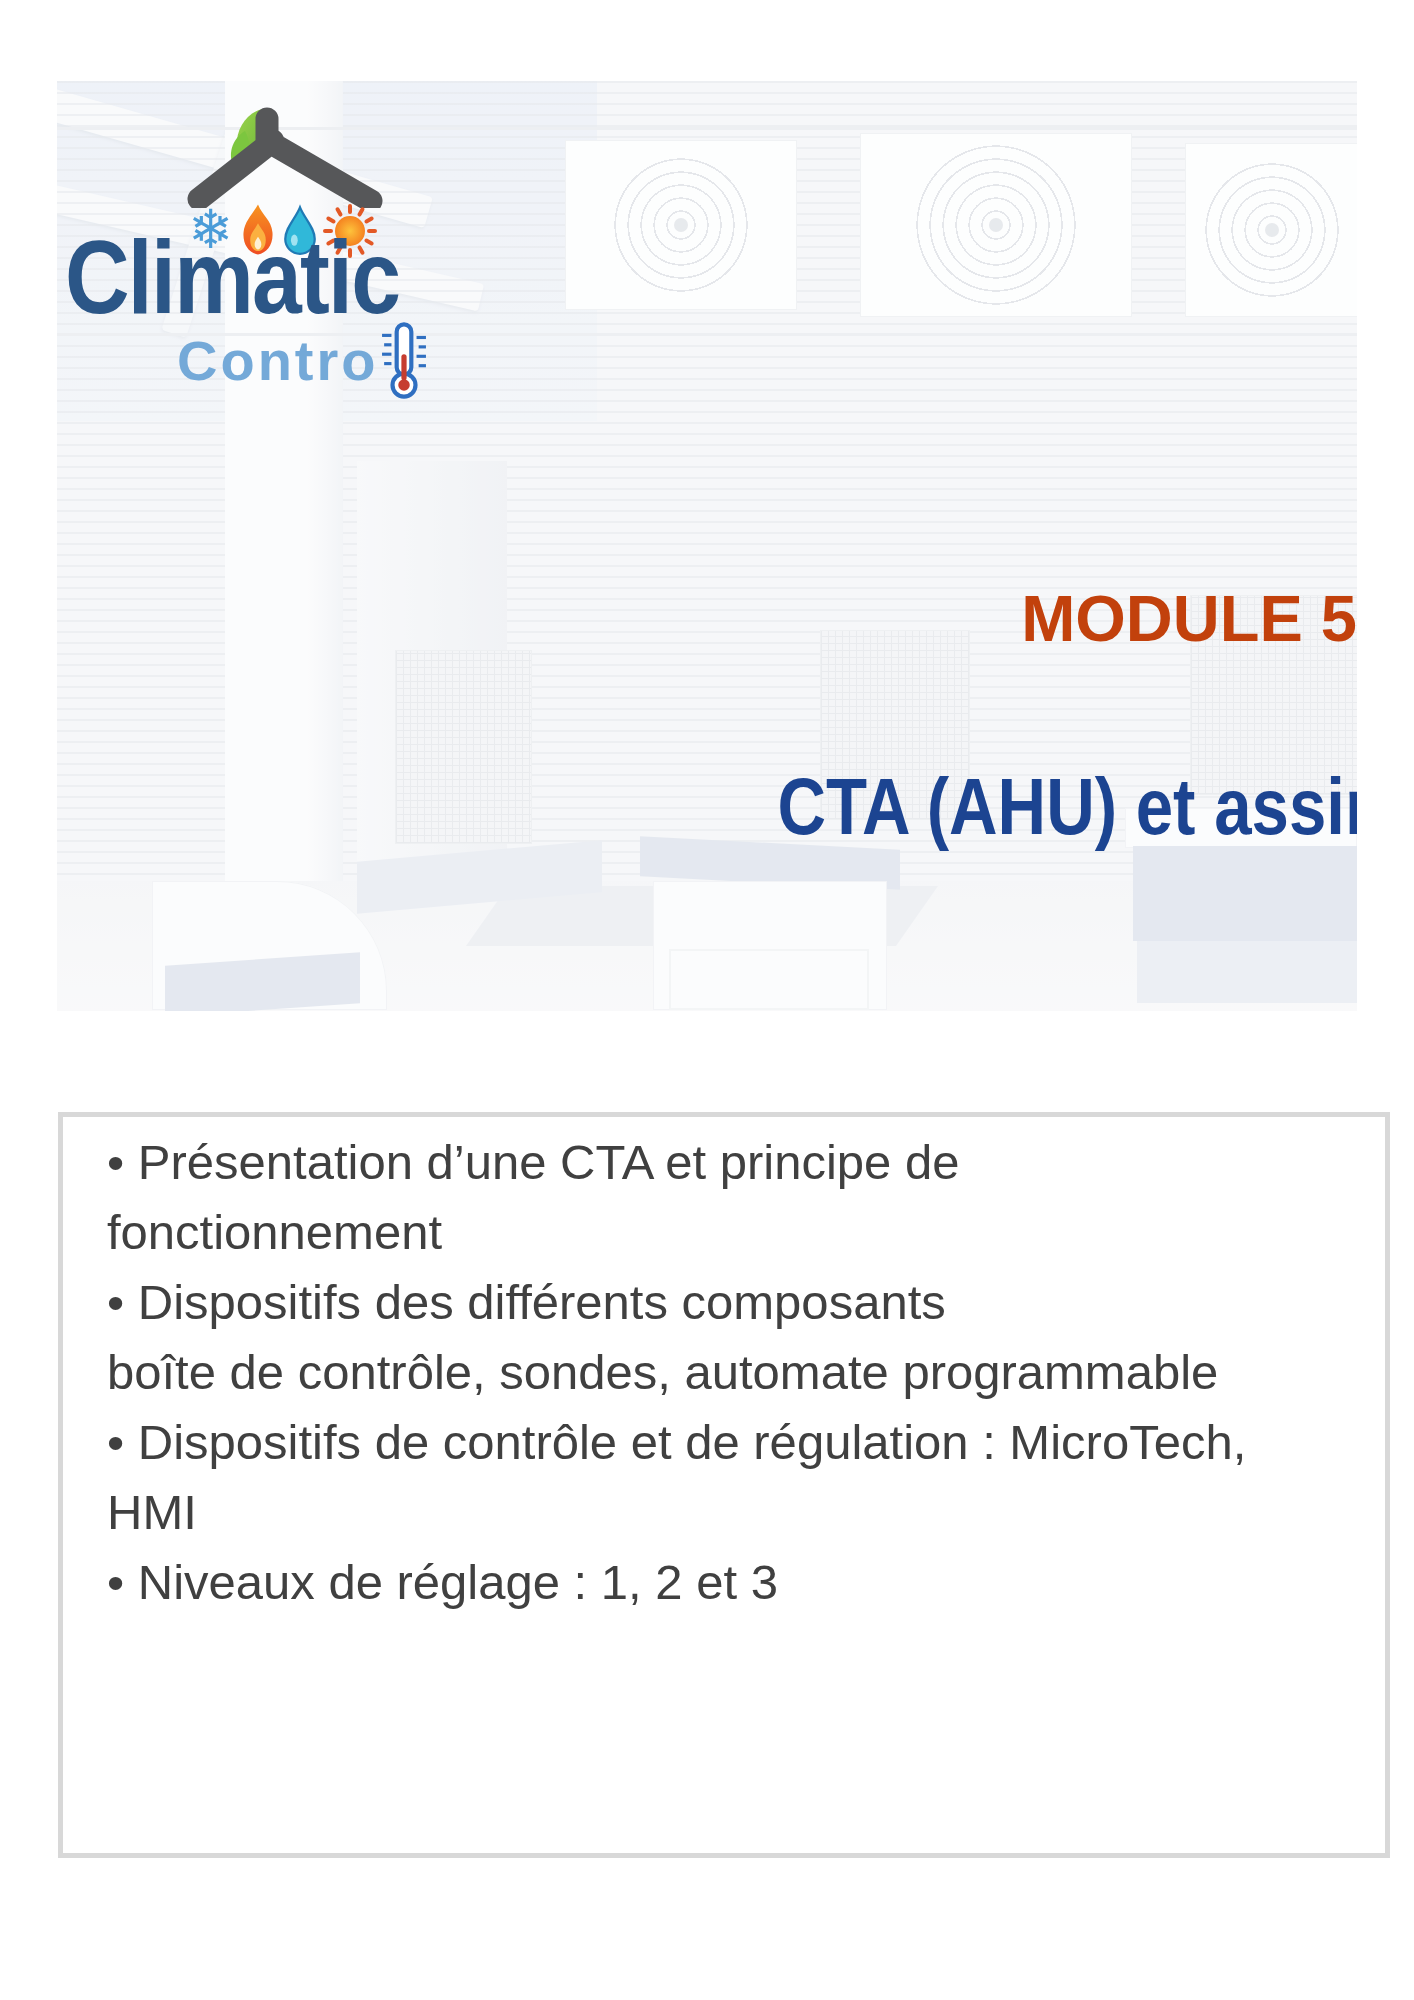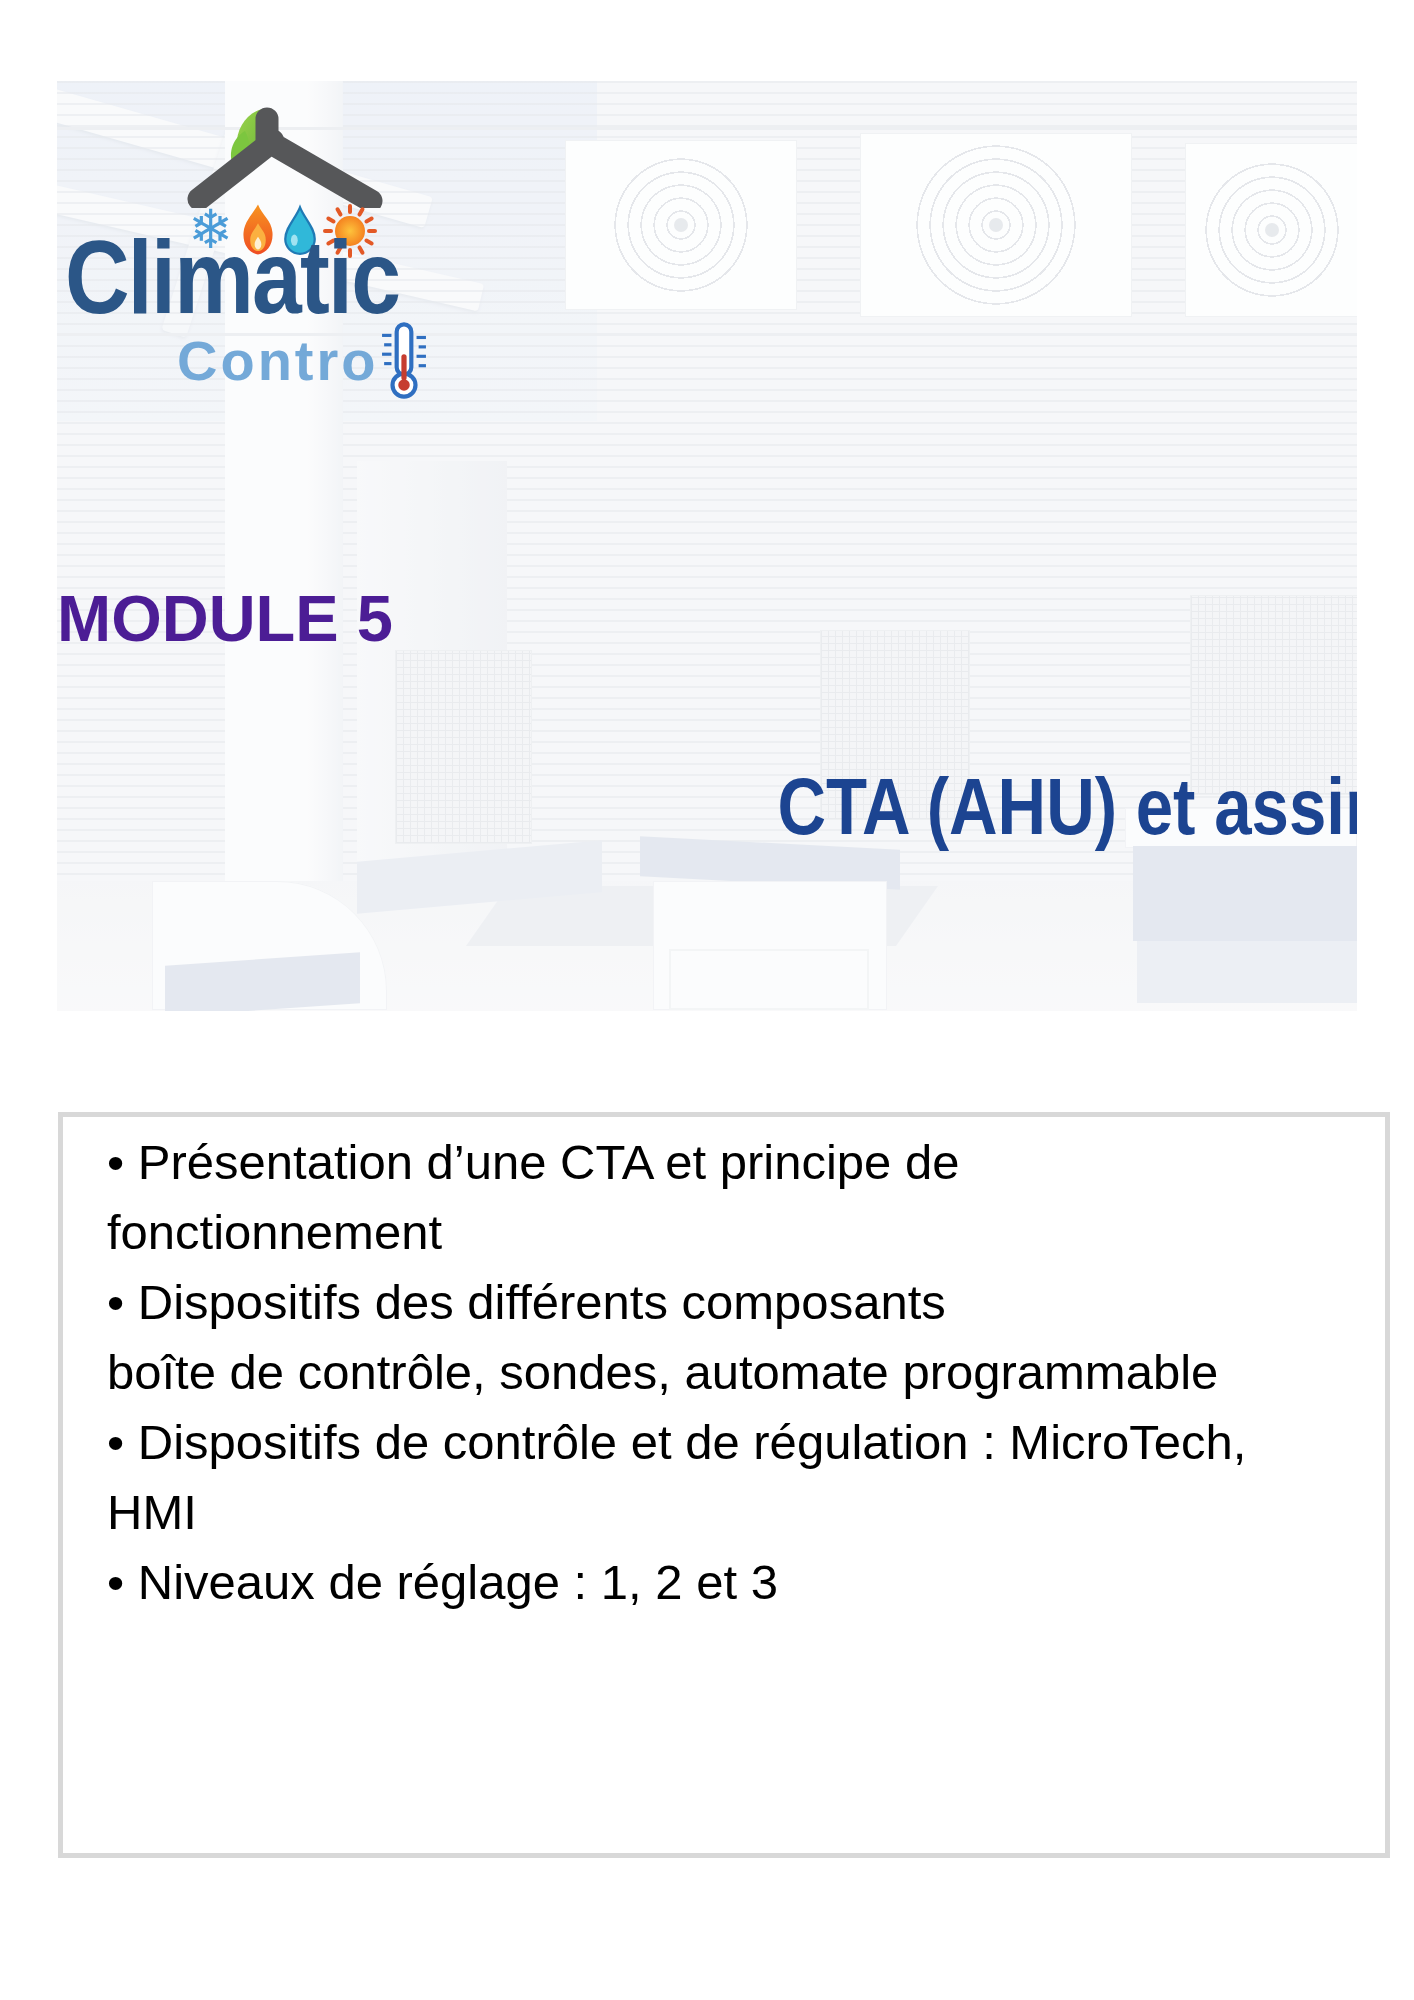--- a/index.html
+++ b/index.html
@@ -45,31 +45,31 @@
   .icon-row{left:131px;top:118px;width:260px;height:62px;display:flex;align-items:center;gap:5px;}
   .icon-row > *{position:static;}
   .snowflake{font-size:54px;line-height:58px;color:#4b9cd8;font-family:"DejaVu Sans",sans-serif;}
   .brand{left:8px;top:144px;font-size:104px;line-height:104px;font-weight:bold;color:#2b5687;white-space:nowrap;}
   .brand-inner{display:inline-block;transform:scaleX(.86);transform-origin:0 50%;letter-spacing:-2px;}
   .control-row{left:120px;top:240px;height:80px;display:flex;align-items:center;}
   .control-row > *{position:static;}
   .control-text{font-size:56px;line-height:62px;font-weight:bold;color:#74a9d8;letter-spacing:3px;}
 
   
-  .module-label{left:0;top:505px;width:1300px;text-align:left;
-      font-size:65px;line-height:65px;font-weight:bold;color:#4c1d95;letter-spacing:0;}
+  .module-label{left:0;top:505px;width:1300px;text-align:right;
+      font-size:65px;line-height:65px;font-weight:bold;color:#c2410c;letter-spacing:0;}
   .hero-title{left:0;top:686px;width:1300px;text-align:center;
       font-size:80px;line-height:80px;font-weight:bold;color:#1c4491;white-space:nowrap;}
   .hero-title .squeeze{display:inline-block;transform:scaleX(.84);transform-origin:50% 50%;}
 
   
   .content-box{position:absolute;left:58px;top:1112px;width:1332px;height:746px;
       box-sizing:border-box;background:#ffffff;border:5px solid #d8d8d8;
       padding:10px 40px 0 44px;}
-  .bullet-line{font-size:49px;line-height:70px;color:#000000;white-space:nowrap;}
+  .bullet-line{font-size:49px;line-height:70px;color:#404040;white-space:nowrap;}
 </style>
 </head>
 <body>
 
 <div class="page">
 
   <div class="hero">
     <div class="sky"></div>
     <div class="beam beam1"></div>
     <div class="beam beam2"></div>

